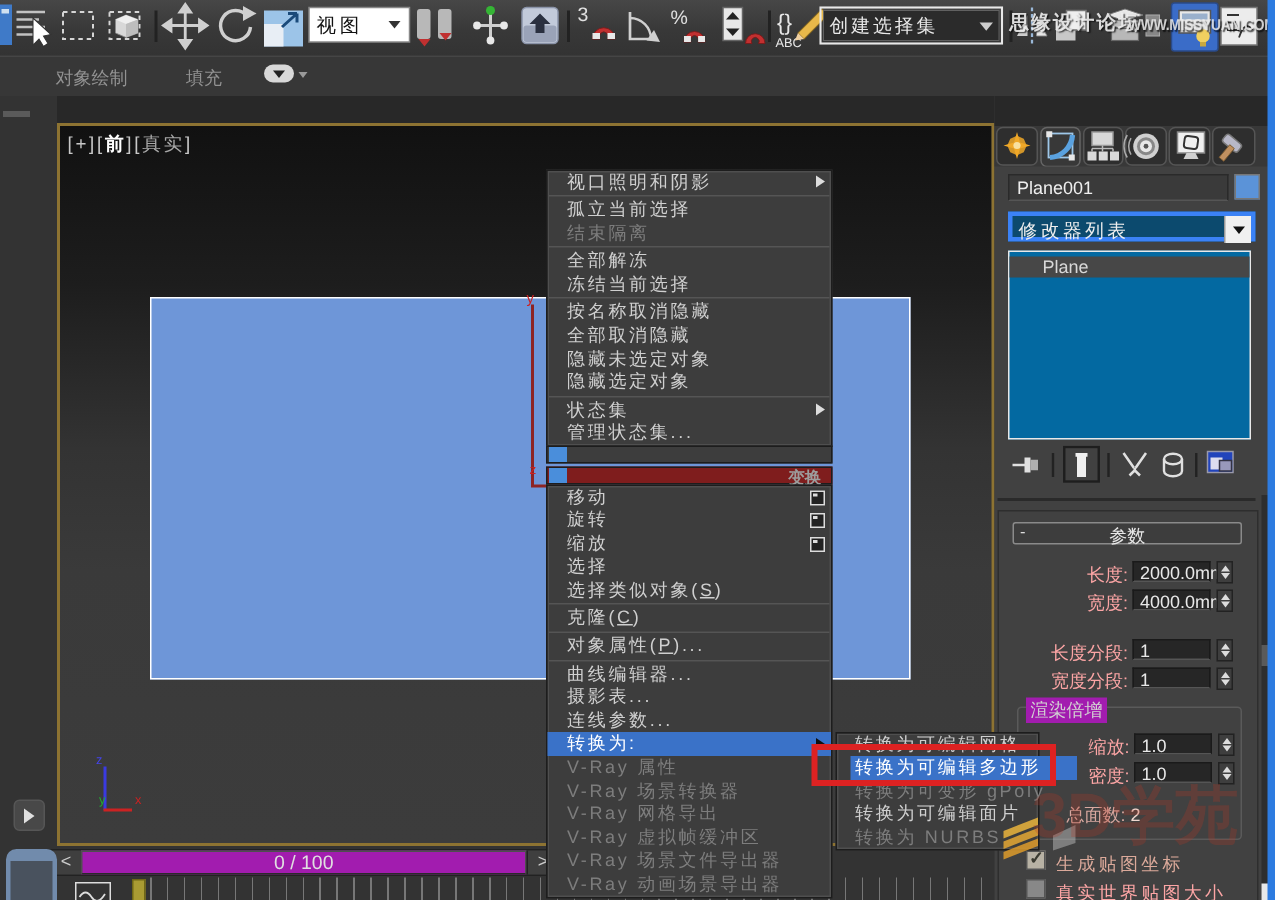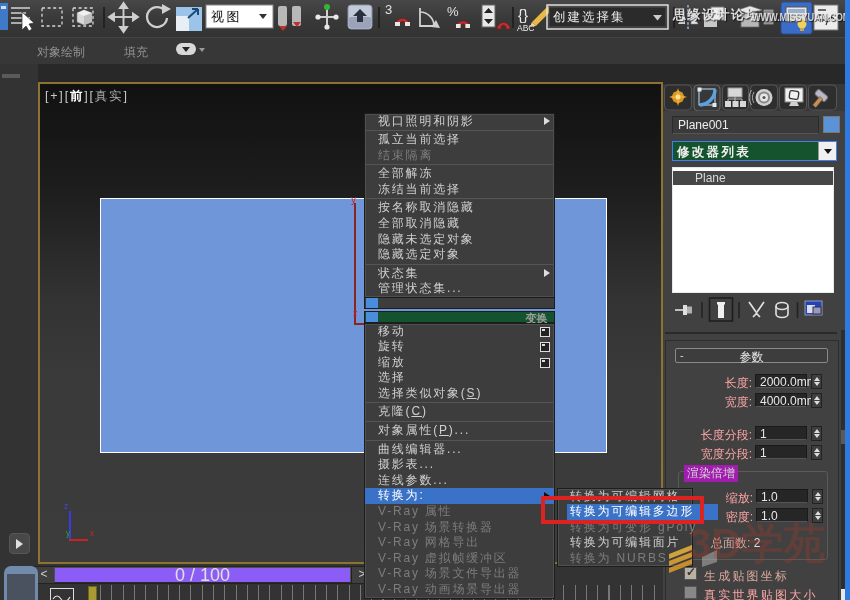--- a/index.html
+++ b/index.html
@@ -189,21 +189,21 @@
     <div class="abs" style="left:29px;top:455px;width:19px;height:1.5px;background:#cc2222;"></div>
     <div class="abs" style="left:24px;top:417px;color:#4444e8;font-size:8.5px;">z</div>
     <div class="abs" style="left:26px;top:444px;color:#22aa33;font-size:8.5px;">y</div>
     <div class="abs" style="left:50px;top:444px;color:#cc2222;font-size:8.5px;">x</div>
   </div>
 
   <div class="abs" style="left:0;top:564px;width:850px;height:36px;background:#333;">
 
     <div class="abs" style="left:33px;top:2px;width:340px;height:18px;background:#2d2d2d;border:1px solid #222;box-sizing:border-box;">
       <div class="abs" style="left:0;top:0;width:20px;height:16px;background:#3f3f3f;border-right:1px solid #222;color:#ccc;font-size:12px;text-align:center;line-height:15px;">&lt;</div>
-      <div class="abs" style="left:20px;top:0;width:297px;height:16px;background:#8b5cf6;border:1px solid #4f4f4f;border-bottom-color:#2a2a2a;box-sizing:border-box;color:#e0e0e0;font-size:18px;text-align:center;line-height:14px;">0 / 100</div>
+      <div class="abs" style="left:20px;top:0;width:297px;height:16px;background:#a21caf;border:1px solid #4f4f4f;border-bottom-color:#2a2a2a;box-sizing:border-box;color:#e0e0e0;font-size:13px;text-align:center;line-height:14px;">0 / 100</div>
       <div class="abs" style="left:317px;top:0;width:20px;height:16px;background:#3f3f3f;border-left:1px solid #222;color:#ccc;font-size:12px;text-align:center;line-height:15px;">&gt;</div>
     </div>
 
     <div class="abs" id="ruler" style="left:100px;top:21px;width:563px;height:15px;
       background:repeating-linear-gradient(90deg,#777 0px,#777 1px,#333 1px,#333 11.3px);"></div>
     <div class="abs" style="left:88px;top:22px;width:7px;height:14px;background:#a99b33;border:1px solid #6f6716;"></div>
     <div class="abs" style="left:50px;top:24px;width:22px;height:11px;border:1.5px solid #ddd;background:#333;"><svg width="22" height="11">
           <path d="M2 7 q4 -6 8 0 t9 -2" stroke="#ddd" stroke-width="1.2" fill="none"></path>
         </svg></div>
 
@@ -254,27 +254,27 @@
         <g transform="rotate(40 159 13)">
           <rect x="151" y="9" width="13" height="6.5" rx="2" fill="#b8b8c8" stroke="#777"></rect>
           <rect x="157" y="14" width="4" height="11" fill="#c09060" stroke="#7a5a30" stroke-width="0.6"></rect>
         </g>
       </svg>
     </div>
 
     <div class="abs" style="left:9px;top:52px;width:147px;height:18px;background:#3a3a3a;border:1px solid #2a2a2a;border-bottom-color:#555;box-sizing:border-box;color:#eee;font-size:12px;line-height:16px;padding-left:5px;">Plane001</div>
     <div class="abs" style="left:160px;top:52px;width:17px;height:17px;background:#5b93d8;border:1px solid #777;box-sizing:border-box;"></div>
 
-    <div class="abs" style="left:9px;top:77px;width:165px;height:20px;background:#14532d;border:1px solid #3b82f6;box-sizing:border-box;font-weight:bold;">
+    <div class="abs" style="left:9px;top:77px;width:165px;height:20px;background:#0c4a6e;border:3px solid #3b82f6;box-sizing:border-box;">
       <span style="position:absolute;left:4px;top:2px;font-size:12.5px;color:#eee;letter-spacing:2.3px;">修改器列表</span>
       <span class="abs" style="right:0;top:0;width:17px;height:18px;background:#f0f0f0;border-left:1px solid #999;"></span>
       <span class="abs" style="right:4px;top:7px;width:0;height:0;border-top:5px solid #111;border-left:4.5px solid transparent;border-right:4.5px solid transparent;"></span>
     </div>
 
-    <div class="abs" style="left:9px;top:103px;width:162px;height:126px;background:#ffffff;border:1.5px solid #e8e8e8;box-sizing:border-box;">
+    <div class="abs" style="left:9px;top:103px;width:162px;height:126px;background:#0369a1;border:1.5px solid #e8e8e8;box-sizing:border-box;">
       <div style="margin-top:3px;height:14px;line-height:14px;background:#474747;color:#d8d8d8;font-size:12px;padding-left:22px;">Plane</div>
     </div>
 
     <div class="abs" id="stackicons" style="left:0;top:233px;width:183px;height:26px;">
       <svg width="183" height="26" style="position:absolute;left:0;top:0;">
 
         <g stroke="#e0e0e0" stroke-width="1.6" fill="none">
           <line x1="12" y1="13" x2="22" y2="13"></line>
         </g>
         <rect x="20" y="8" width="4" height="10" fill="#e0e0e0"></rect>
@@ -357,21 +357,21 @@
     <div class="mrow">隐藏未选定对象</div>
     <div class="mrow">隐藏选定对象</div>
     <div class="msep"></div>
     <div class="mrow">状态集<span class="arrowR"></span></div>
     <div class="mrow">管理状态集...</div>
   </div>
   <div class="abs" id="title1" style="left:364px;top:296.5px;width:190.5px;height:12.5px;background:#3d3d3d;border:1px solid #1d1d1d;box-sizing:border-box;">
     <div class="abs" style="left:1px;top:0px;width:12px;height:10.5px;background:#4a8edb;"></div>
     <div class="abs" style="right:6px;top:-1px;font-size:11px;font-weight:bold;color:#9d9d9d;margin-top:41px;">显示</div>
   </div>
-  <div class="abs" id="title2" style="left:364px;top:310.5px;width:190.5px;height:12.5px;background:#14532d;border:1px solid #1d1d1d;box-sizing:border-box;">
+  <div class="abs" id="title2" style="left:364px;top:310.5px;width:190.5px;height:12.5px;background:#7f1d1d;border:1px solid #1d1d1d;box-sizing:border-box;">
     <div class="abs" style="left:1px;top:0px;width:12px;height:10.5px;background:#4a8edb;"></div>
     <div class="abs" style="right:6px;top:-1px;font-size:11px;font-weight:bold;color:#9d9d9d;">变换</div>
   </div>
   <div class="abs" id="menu2" style="box-sizing:border-box;left:364px;top:322.5px;width:190.5px;background:#3d3d3d;border:1px solid #1d1d1d;box-shadow:0 0 0 1px #4f4f4f inset;">
     <div class="mrow">移动<span class="boxic"></span></div>
     <div class="mrow">旋转<span class="boxic"></span></div>
     <div class="mrow">缩放<span class="boxic"></span></div>
     <div class="mrow">选择</div>
     <div class="mrow">选择类似对象(<u>S</u>)</div>
     <div class="msep"></div>

